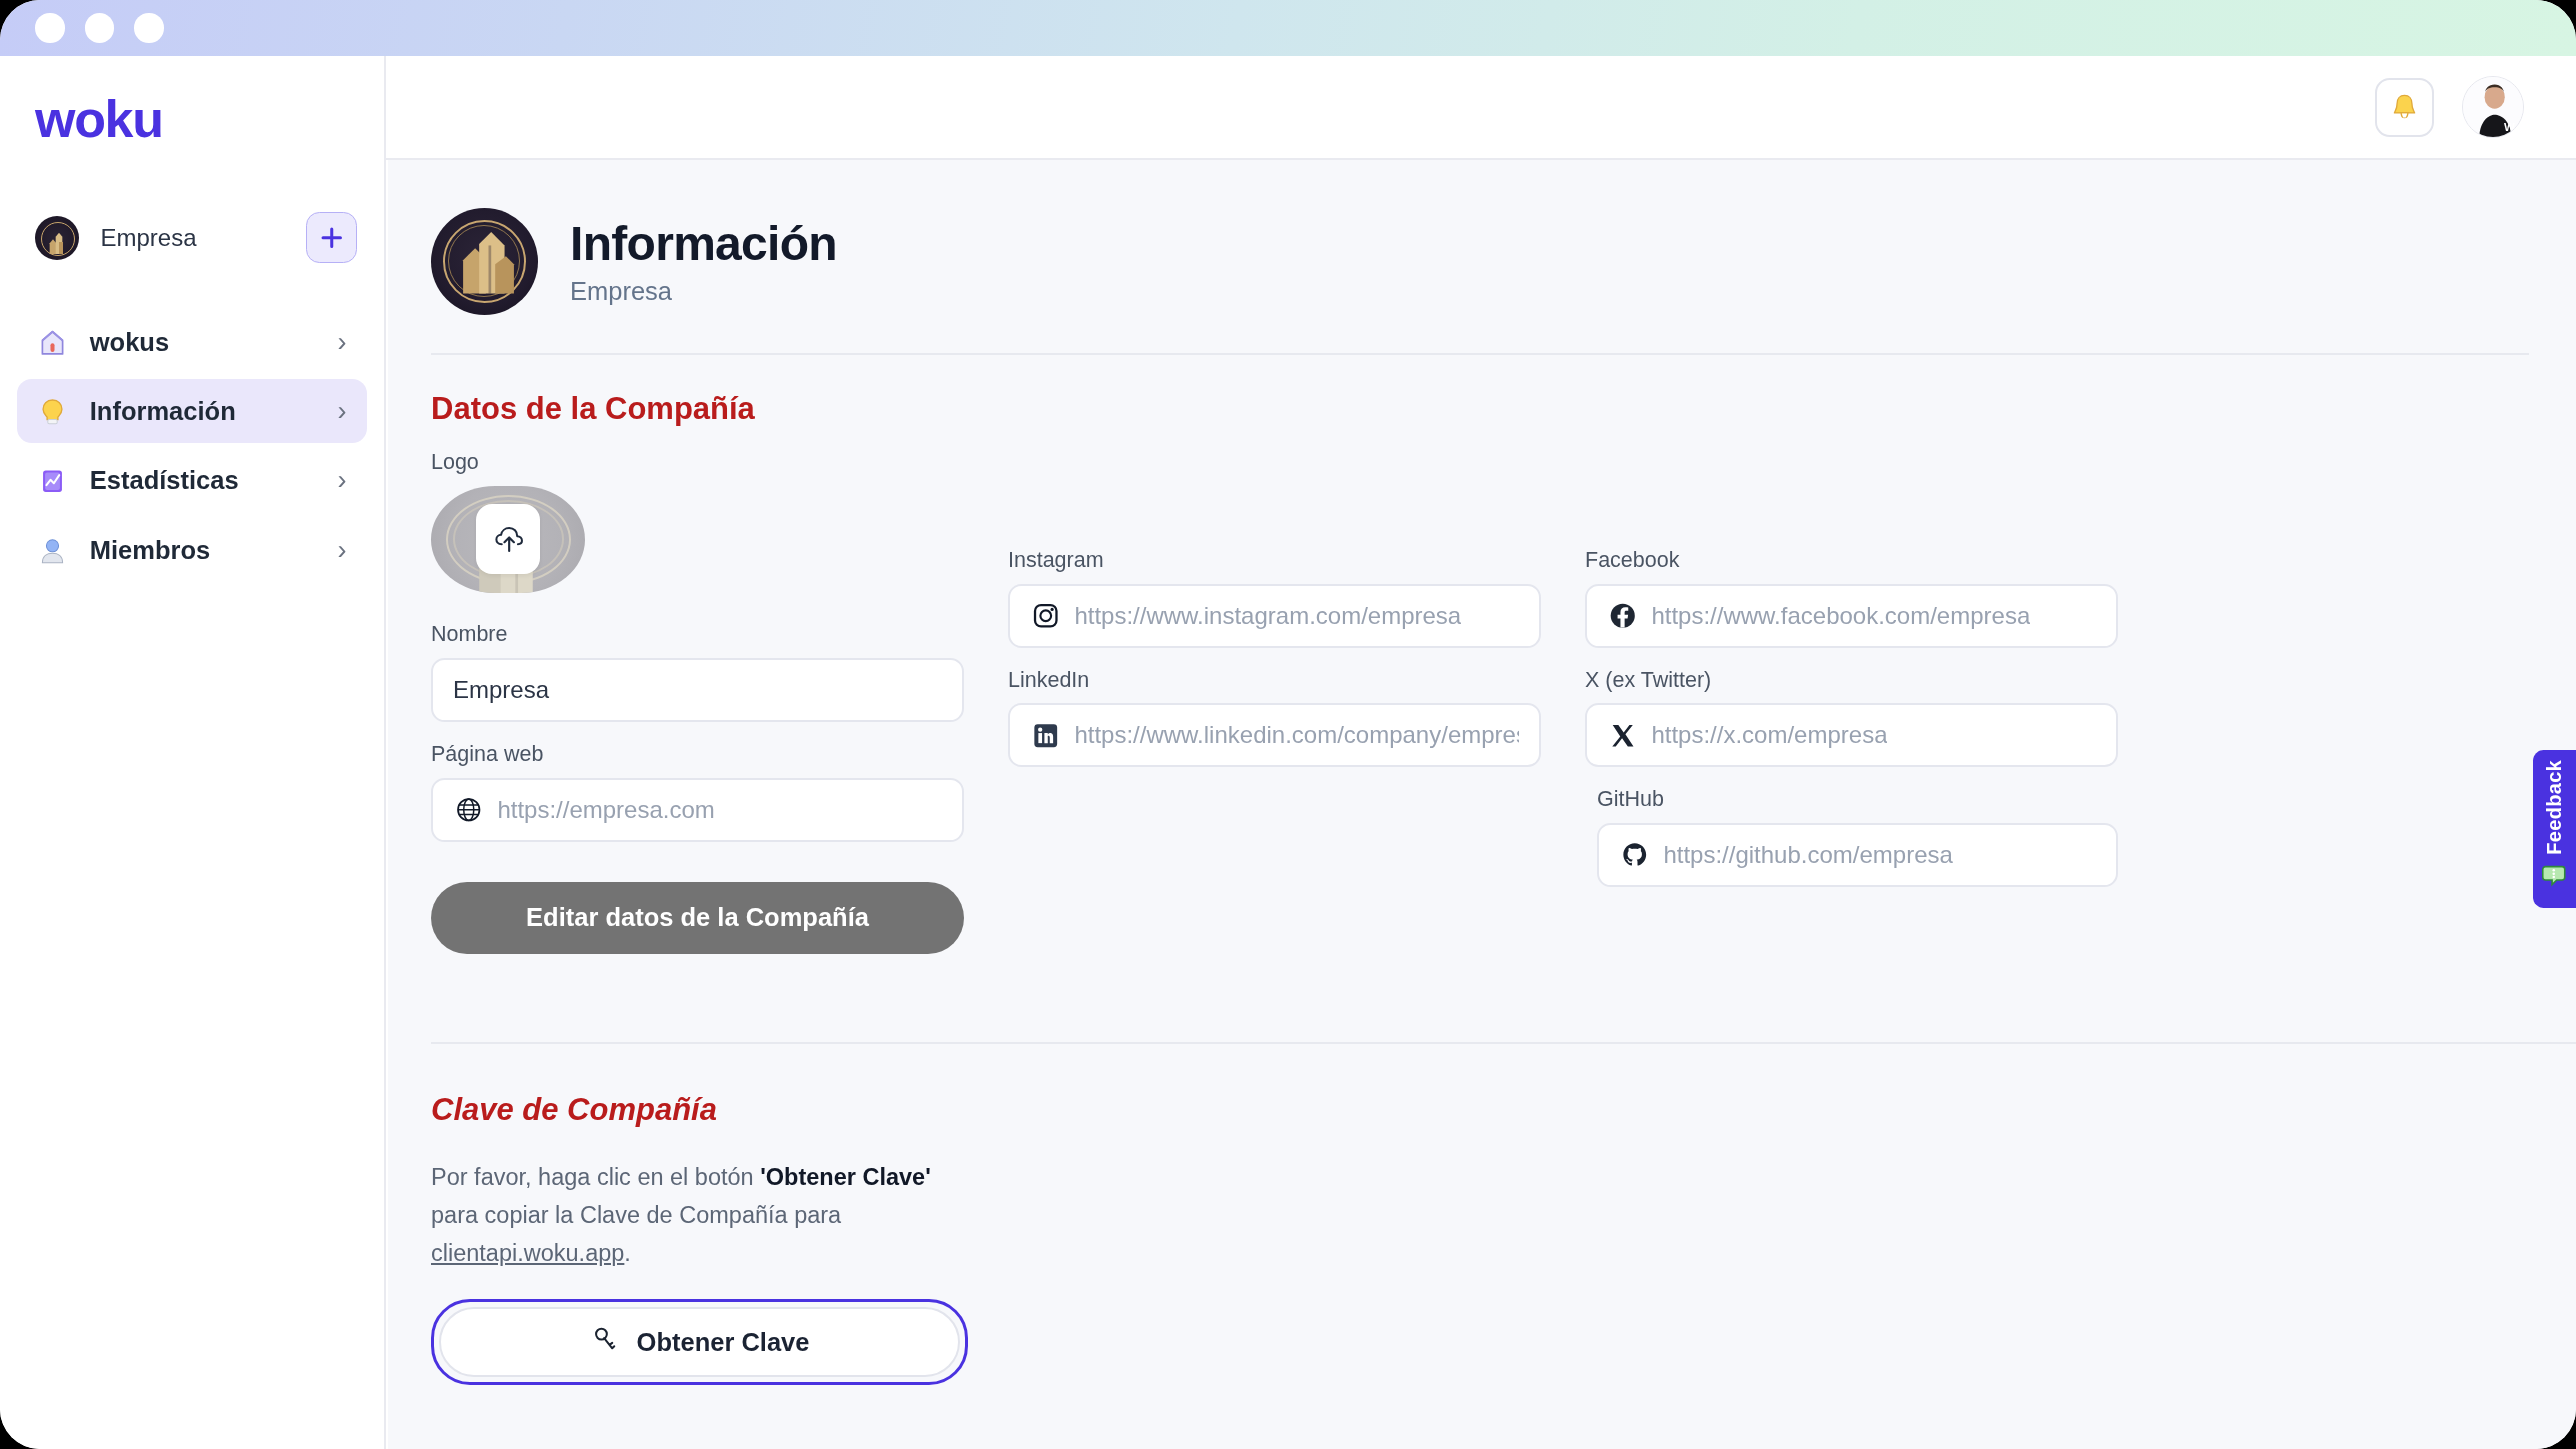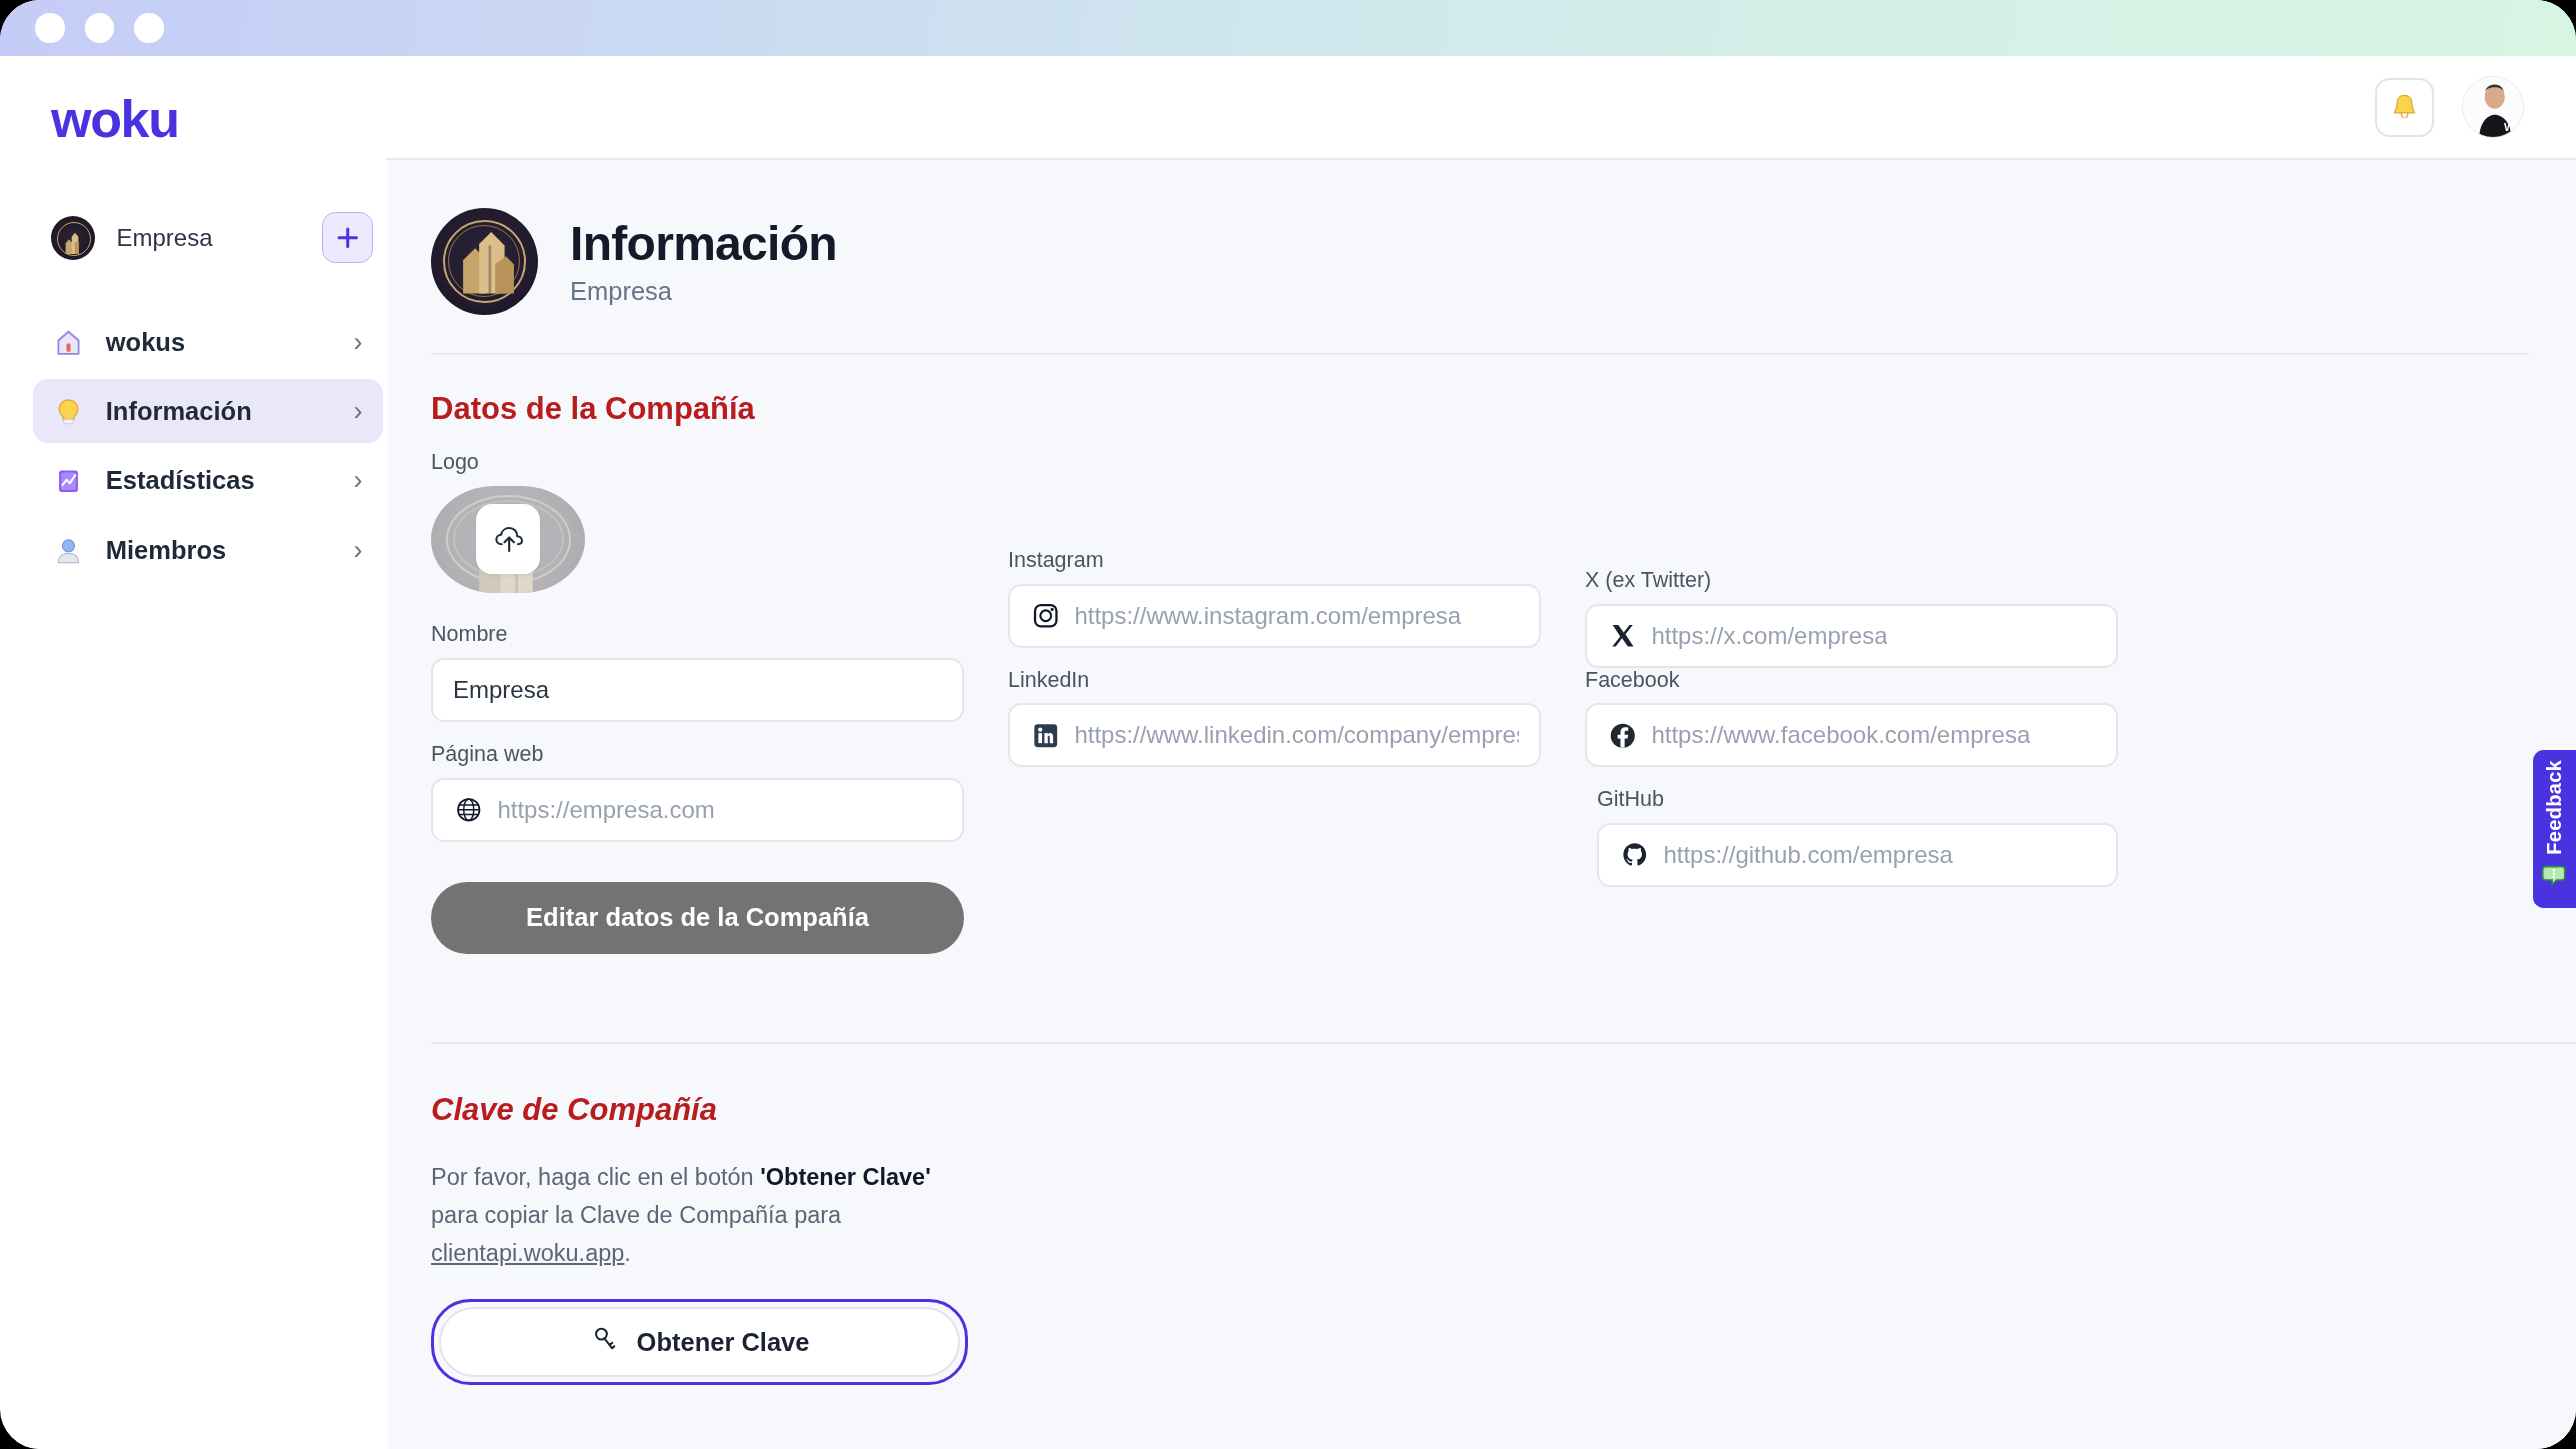--- a/index.html
+++ b/index.html
@@ -24,21 +24,21 @@
     position: absolute; left: 0; top: 0;
     width: 2576px; height: 56px;
     background: linear-gradient(100deg, #c5ccf7 0%, #c9d7f3 22%, #cfe6ee 48%, #d3f0e6 72%, #d7f5e3 100%);
     display: flex; align-items: center;
     padding-left: 35px; gap: 20px;
   }
   .dot { width: 29.5px; height: 29.5px; border-radius: 50%; background: #ffffff; }
 
   
   .sidebar {
-    position: absolute; left: 16px; top: 56px;
+    position: absolute; left: 0; top: 56px;
     width: 386px; height: 1393px;
     background: #ffffff;
     border-right: 2px solid #e9eaf0;
     padding: 0;
   }
   .brand {
     font-size: 52px; font-weight: 700; color: #4a32e0;
     letter-spacing: -1.3px;
     padding: 37px 0 0 35px;
     line-height: 1;
@@ -396,42 +396,42 @@
                 <path d="M20 33 V18 H25 V20 C26.4 18 28.5 17.5 30.3 18.4 C32.2 19.3 33 21 33 23.5 V33 H28 V24.5 C28 22.8 27.2 22 25.9 22 C24.6 22 25 23 25 24.7 V33 Z" fill="#ffffff"></path>
               </svg>
             </span>
             <span class="ph">https://www.linkedin.com/company/empresa</span>
           </div>
         </div>
 
       </div>
 
       <div class="col" style="left:1197px; top:121px; width:533px;">
+        <div>
+          <div class="field-label">Facebook</div>
+          <div class="input">
+            <span class="in-ico">
+              <svg width="29.5" height="29.5" viewBox="0 0 44 44">
+                <circle cx="22" cy="22" r="18" fill="#1f2733"></circle>
+                <path d="M24.8 39.5 V26 H29.2 L30 20.5 H24.8 V17.2 C24.8 15.6 25.3 14.6 27.6 14.6 H30.2 V9.7 C29.2 9.55 27.5 9.4 25.8 9.4 C21.5 9.4 18.6 12 18.6 16.7 V20.5 H14.3 V26 H18.6 V39.5 Z" fill="#ffffff"></path>
+              </svg>
+            </span>
+            <span class="ph">https://www.facebook.com/empresa</span>
+          </div>
+        </div>
+
         <div style="margin-top:20px;">
           <div class="field-label">X (ex Twitter)</div>
           <div class="input">
             <span class="in-ico">
               <svg width="29.5" height="29.5" viewBox="0 0 44 44">
                 <path d="M7 6 H15.4 L23.4 17 L32 6 H37 L26 19.7 L38 38 H29.6 L21 25.9 L11.5 38 H6.4 L18.3 23 Z" fill="#1b2330"></path>
               </svg>
             </span>
             <span class="ph">https://x.com/empresa</span>
-          </div>
-        </div>
-
-        <div>
-          <div class="field-label">Facebook</div>
-          <div class="input">
-            <span class="in-ico">
-              <svg width="29.5" height="29.5" viewBox="0 0 44 44">
-                <circle cx="22" cy="22" r="18" fill="#1f2733"></circle>
-                <path d="M24.8 39.5 V26 H29.2 L30 20.5 H24.8 V17.2 C24.8 15.6 25.3 14.6 27.6 14.6 H30.2 V9.7 C29.2 9.55 27.5 9.4 25.8 9.4 C21.5 9.4 18.6 12 18.6 16.7 V20.5 H14.3 V26 H18.6 V39.5 Z" fill="#ffffff"></path>
-              </svg>
-            </span>
-            <span class="ph">https://www.facebook.com/empresa</span>
           </div>
         </div>
 
         <div style="margin-top:20px;margin-left:12px;">
           <div class="field-label">GitHub</div>
           <div class="input">
             <span class="in-ico">
               <svg width="29.5" height="29.5" viewBox="0 0 44 44">
                 <path d="M22 5 C12.6 5 5 12.6 5 22 C5 29.5 9.9 35.9 16.6 38.2 C17.5 38.3 17.8 37.8 17.8 37.3 C17.8 36.9 17.8 35.6 17.8 34.1 C13 35.2 12 32 12 32 C11.2 30 10.1 29.5 10.1 29.5 C8.5 28.4 10.2 28.4 10.2 28.4 C12 28.5 12.9 30.2 12.9 30.2 C14.5 32.9 17.1 32.1 18 31.7 C18.1 30.5 18.6 29.7 19.1 29.2 C15.3 28.8 11.3 27.3 11.3 20.8 C11.3 19 12 17.5 13 16.3 C12.8 15.9 12.3 14.2 13.2 11.9 C13.2 11.9 14.6 11.4 17.8 13.6 C19.1 13.2 20.6 13.1 22 13.1 C23.4 13.1 24.9 13.2 26.2 13.6 C29.4 11.4 30.8 11.9 30.8 11.9 C31.7 14.2 31.2 15.9 31 16.3 C32.1 17.5 32.7 19 32.7 20.8 C32.7 27.3 28.7 28.8 24.9 29.2 C25.5 29.8 26.1 31 26.1 32.8 C26.1 35.3 26.1 36.8 26.1 37.3 C26.1 37.8 26.4 38.3 27.3 38.2 C34.1 35.9 39 29.5 39 22 C39 12.6 31.4 5 22 5 Z" fill="#1b2330"></path>
               </svg>

